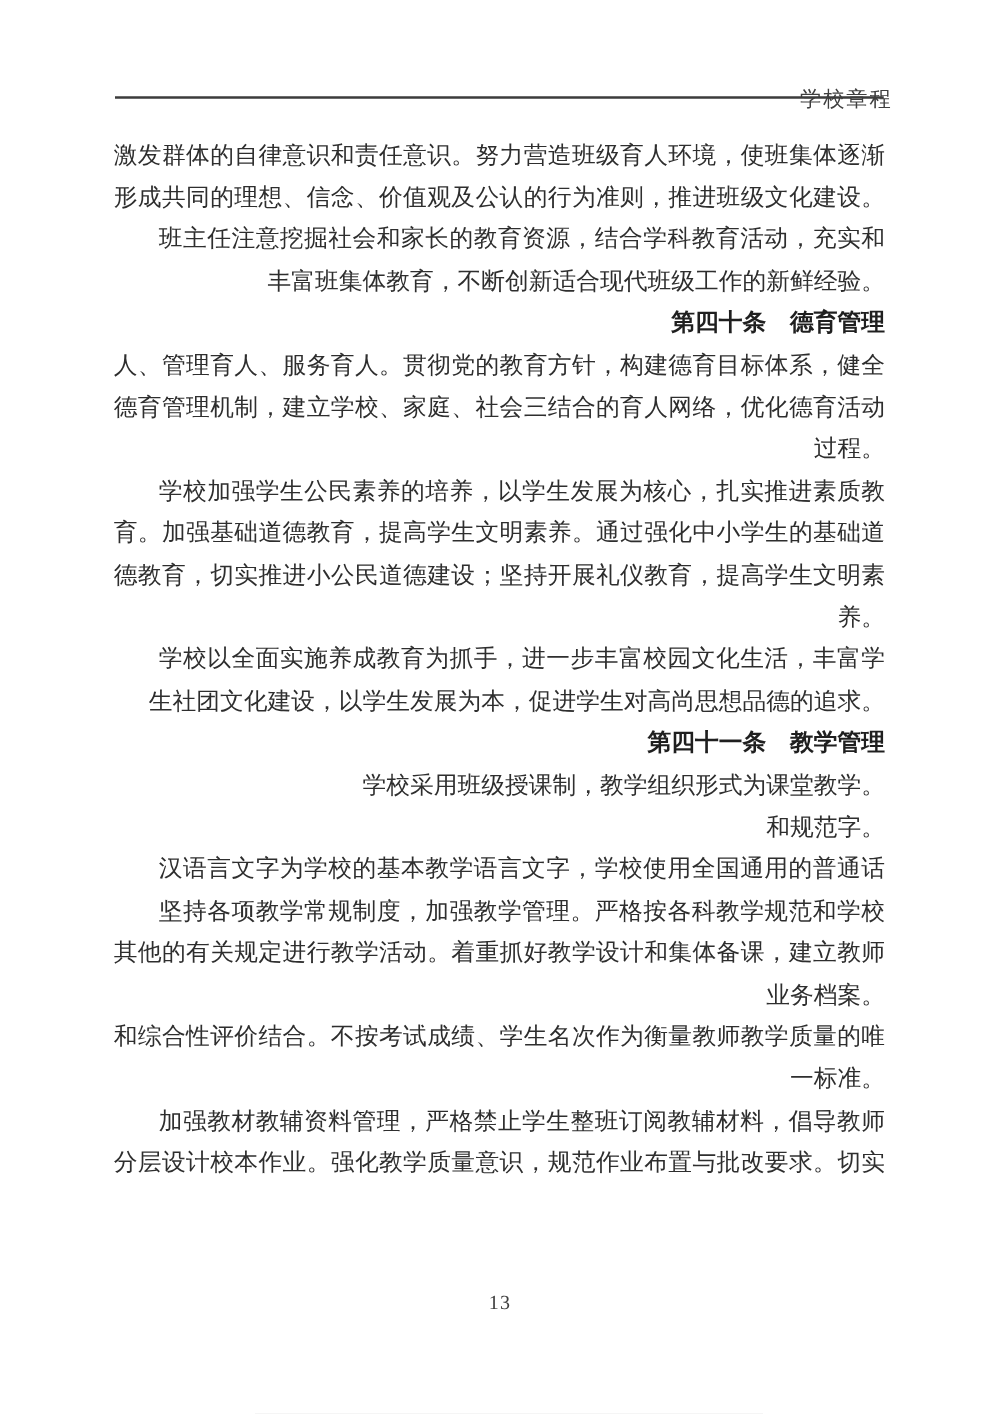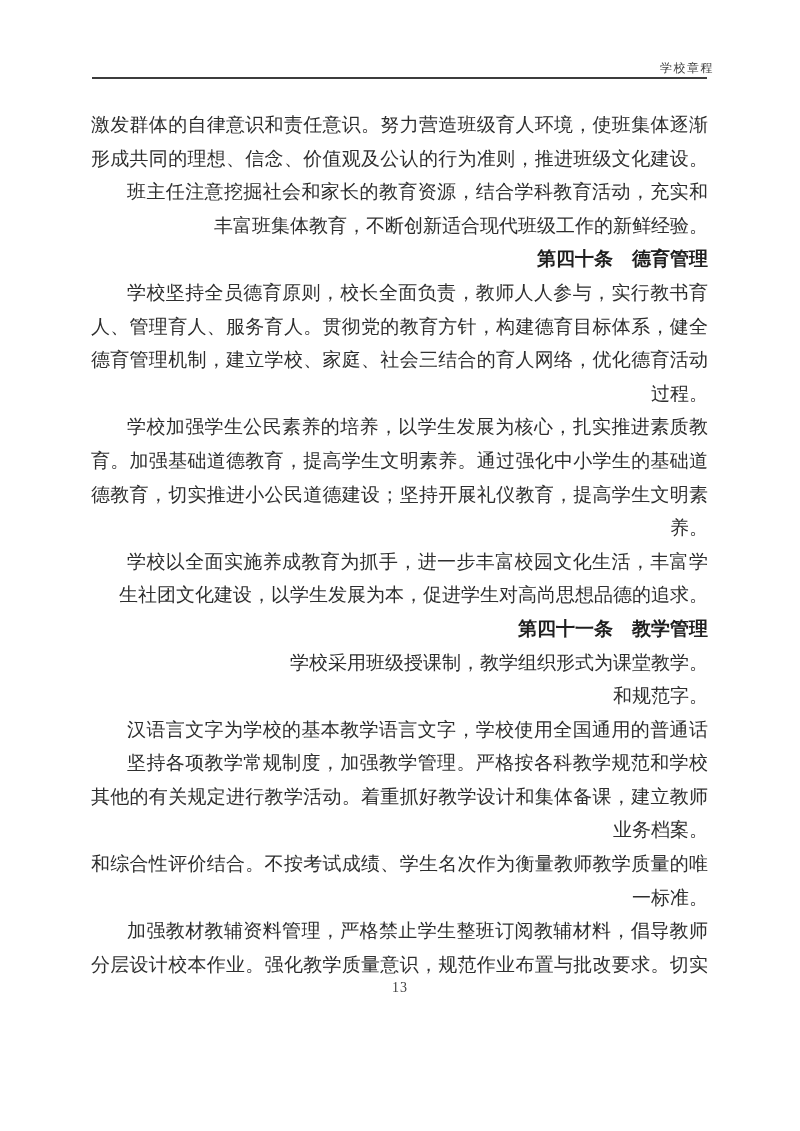--- a/index.html
+++ b/index.html
@@ -15,23 +15,23 @@
     position:relative;
     width:800px;
     height:1131px;
     background:var(--bg);
     margin:0 auto;
     overflow:hidden;
     font-family:"Liberation Serif","DejaVu Serif",serif;
   }
   .header-title{
     position:absolute;
-    top:60px;
+    top:68px;
     right:86px;
-    font-size:12px;
+    font-size:17px;
     letter-spacing:1.5px;
     color:var(--muted);
   }
   .header-rule{
     position:absolute;
     top:77px;
     left:92px;
     width:615px;
     height:2px;
     background:var(--rule);
@@ -57,42 +57,41 @@
   }
   .line.indent{
     text-indent:36px;
   }
   .line.heading{
     font-weight:700;
     color:var(--heading);
   }
   .page-footer{
     position:absolute;
-    top:980px;
+    top:1034px;
     left:0;
     width:100%;
     text-align:center;
-    font-size:14px;
+    font-size:16px;
     letter-spacing:1px;
     color:var(--muted);
   }
 </style>
 </head>
 <body>
 
 <div class="page">
   <span class="header-title">学校章程</span>
   <div class="header-rule"></div>
   <div class="doc-body">
       <div class="line justify">激发群体的自律意识和责任意识。努力营造班级育人环境，使班集体逐渐</div>
       <div class="line justify">形成共同的理想、信念、价值观及公认的行为准则，推进班级文化建设。</div>
       <div class="line indent justify">班主任注意挖掘社会和家长的教育资源，结合学科教育活动，充实和</div>
       <div class="line">丰富班集体教育，不断创新适合现代班级工作的新鲜经验。</div>
       <div class="line heading">第四十条　德育管理</div>
-      <div class="line indent justify">学校坚持全员德育原则，校长全面负责，教师人人参与，实行教书育</div>
       <div class="line justify">人、管理育人、服务育人。贯彻党的教育方针，构建德育目标体系，健全</div>
       <div class="line justify">德育管理机制，建立学校、家庭、社会三结合的育人网络，优化德育活动</div>
       <div class="line">过程。</div>
       <div class="line indent justify">学校加强学生公民素养的培养，以学生发展为核心，扎实推进素质教</div>
       <div class="line justify">育。加强基础道德教育，提高学生文明素养。通过强化中小学生的基础道</div>
       <div class="line justify">德教育，切实推进小公民道德建设；坚持开展礼仪教育，提高学生文明素</div>
       <div class="line">养。</div>
       <div class="line indent justify">学校以全面实施养成教育为抓手，进一步丰富校园文化生活，丰富学</div>
       <div class="line">生社团文化建设，以学生发展为本，促进学生对高尚思想品德的追求。</div>
       <div class="line heading">第四十一条　教学管理</div>

